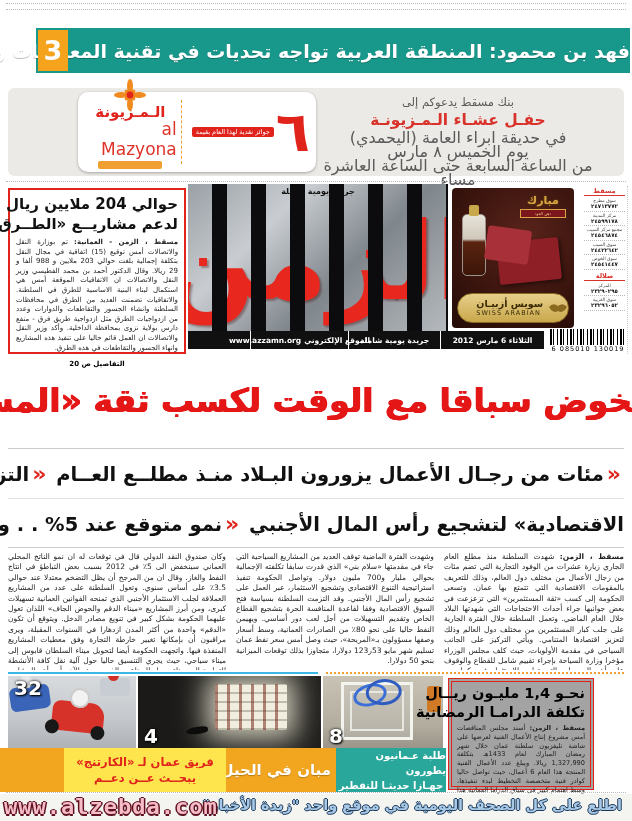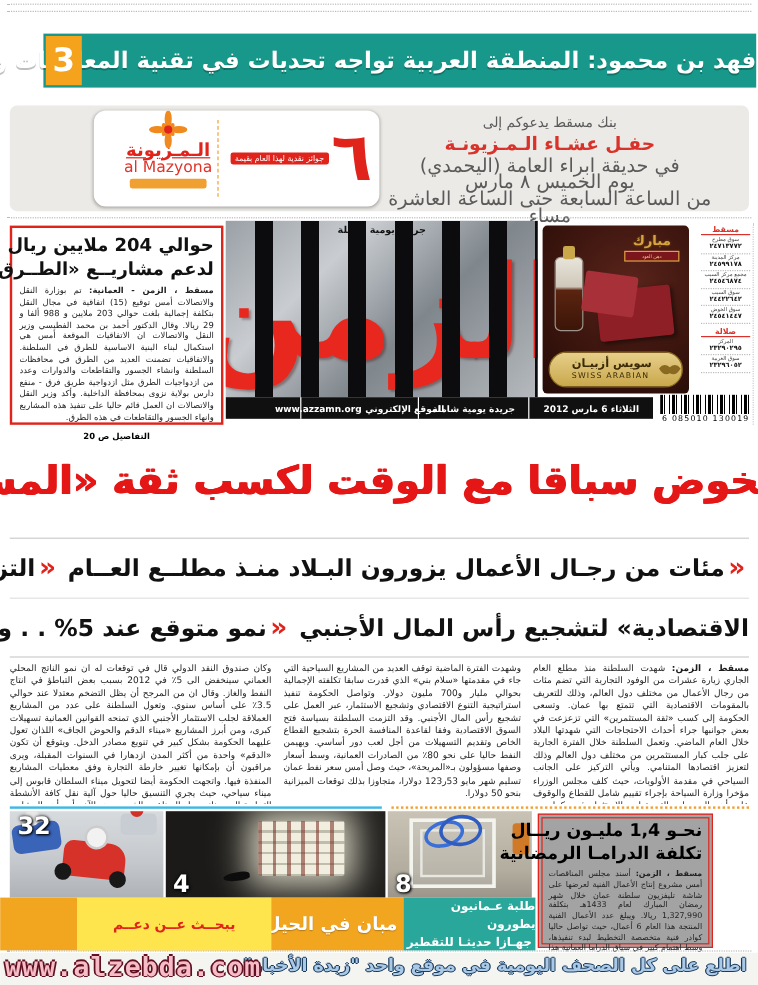--- a/index.html
+++ b/index.html
@@ -21,22 +21,22 @@
   .bank-text .l2{font-size:15.5px;font-weight:bold;color:#d9322a;margin:2px 0;}
   .bank-text .l3,.bank-text .l4,.bank-text .l5{font-size:16px;line-height:14px;}
   .prize-badge{position:absolute;left:70px;top:4px;width:238px;height:80px;background:#fff;border-radius:10px;
     box-shadow:0 1px 3px rgba(0,0,0,.3);display:flex;direction:rtl;align-items:center;padding:4px 6px;}
   .big-digit{font-size:56px;font-weight:bold;color:#e0241c;line-height:70px;margin-left:2px;}
   .amount-col{display:flex;flex-direction:column;align-items:center;margin-left:6px;}
   .ribbon{background:#e0241c;color:#fff;font-size:6.5px;padding:1px 4px;border-radius:2px;white-space:nowrap;}
   .amount{font-size:21px;font-weight:bold;color:#e0241c;margin-top:2px;white-space:nowrap;}
   .badge-divider{width:0;border-right:1px dashed #f0a030;align-self:stretch;margin:4px 4px;}
   .mazyona-logo{display:flex;flex-direction:column;align-items:center;position:relative;padding-top:8px;min-width:72px;}
-  .logo-ar{font-size:15px;font-weight:bold;color:#e0241c;white-space:nowrap;text-decoration:underline;}
-  .logo-en{font-size:13px;color:#e0332a;margin-top:-2px;}
+  .logo-ar{font-size:15px;font-weight:bold;color:#e0241c;white-space:nowrap;}
+  .logo-en{font-size:17px;color:#e0332a;margin-top:-2px;}
   .logo-bar{width:64px;height:8px;background:#f0a030;border-radius:2px;margin-top:2px;}
   .starburst{position:absolute;top:-16px;left:50%;transform:translateX(-50%);}
 
   
   .roads-box{position:absolute;left:8px;top:188px;width:178px;height:166px;border:2px solid #e0241c;background:#fff;padding:4px 6px;}
   .roads-h{font-size:15px;font-weight:bold;color:#111;text-align:center;line-height:20px;white-space:nowrap;}
   .roads-body{font-size:7px;line-height:9.6px;text-align:justify;color:#222;margin-top:4px;}
   .roads-body b{font-size:7px;}
   .roads-foot{font-size:7px;font-weight:bold;text-align:center;margin-top:2px;}
 
@@ -310,20 +310,21 @@
   </div>
   <div class="photo ph-students">
     <div class="cube"></div>
     <div class="coil"></div>
     <div class="chair"></div>
     <span class="badge" style="bottom:2px;left:6px">8</span>
   </div>
 
   <div class="cap-orange">مبان في الحيل مهددة بالغرق</div>
   <div class="cap-yellow">
+    <div>فريق عمان لـ «الكارتنج»</div>
     <div>يبحــث عــن دعــم</div>
   </div>
   <div class="cap-teal">
     <div>طلبة عـمانيون يطورون</div>
     <div>جهـازا حديثـا للتقطير</div>
   </div>
 
   <div class="drama-box">
     <div class="drama-h">نحـو 1,4 مليـون ريــال</div>
     <div class="drama-h">تكلفة الدرامـا الرمضانية</div>

